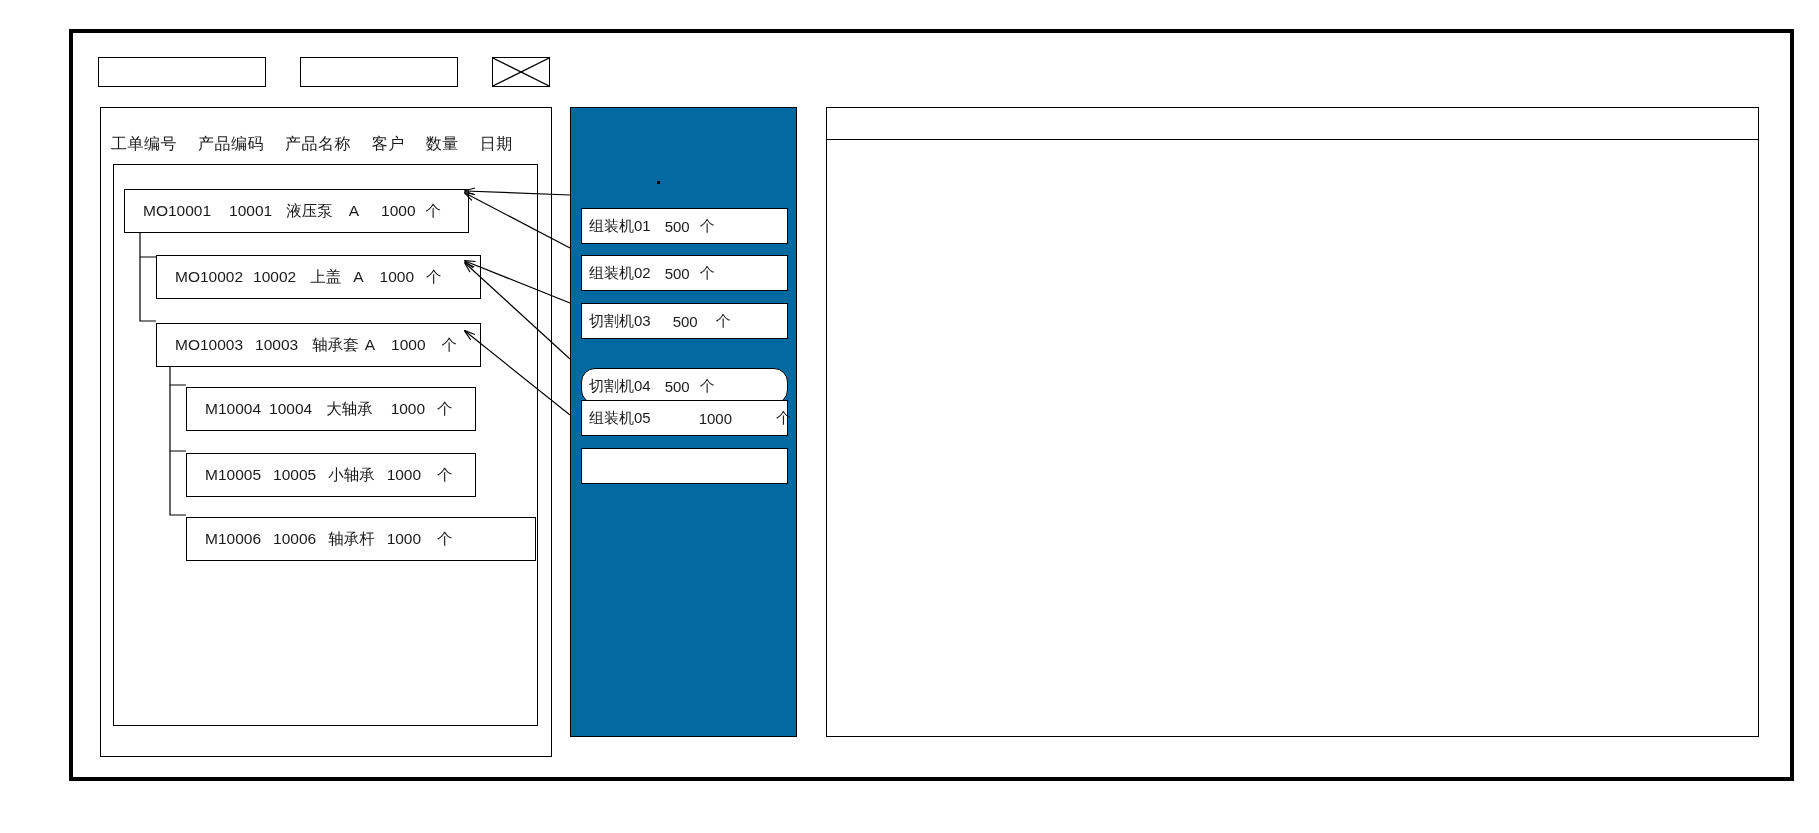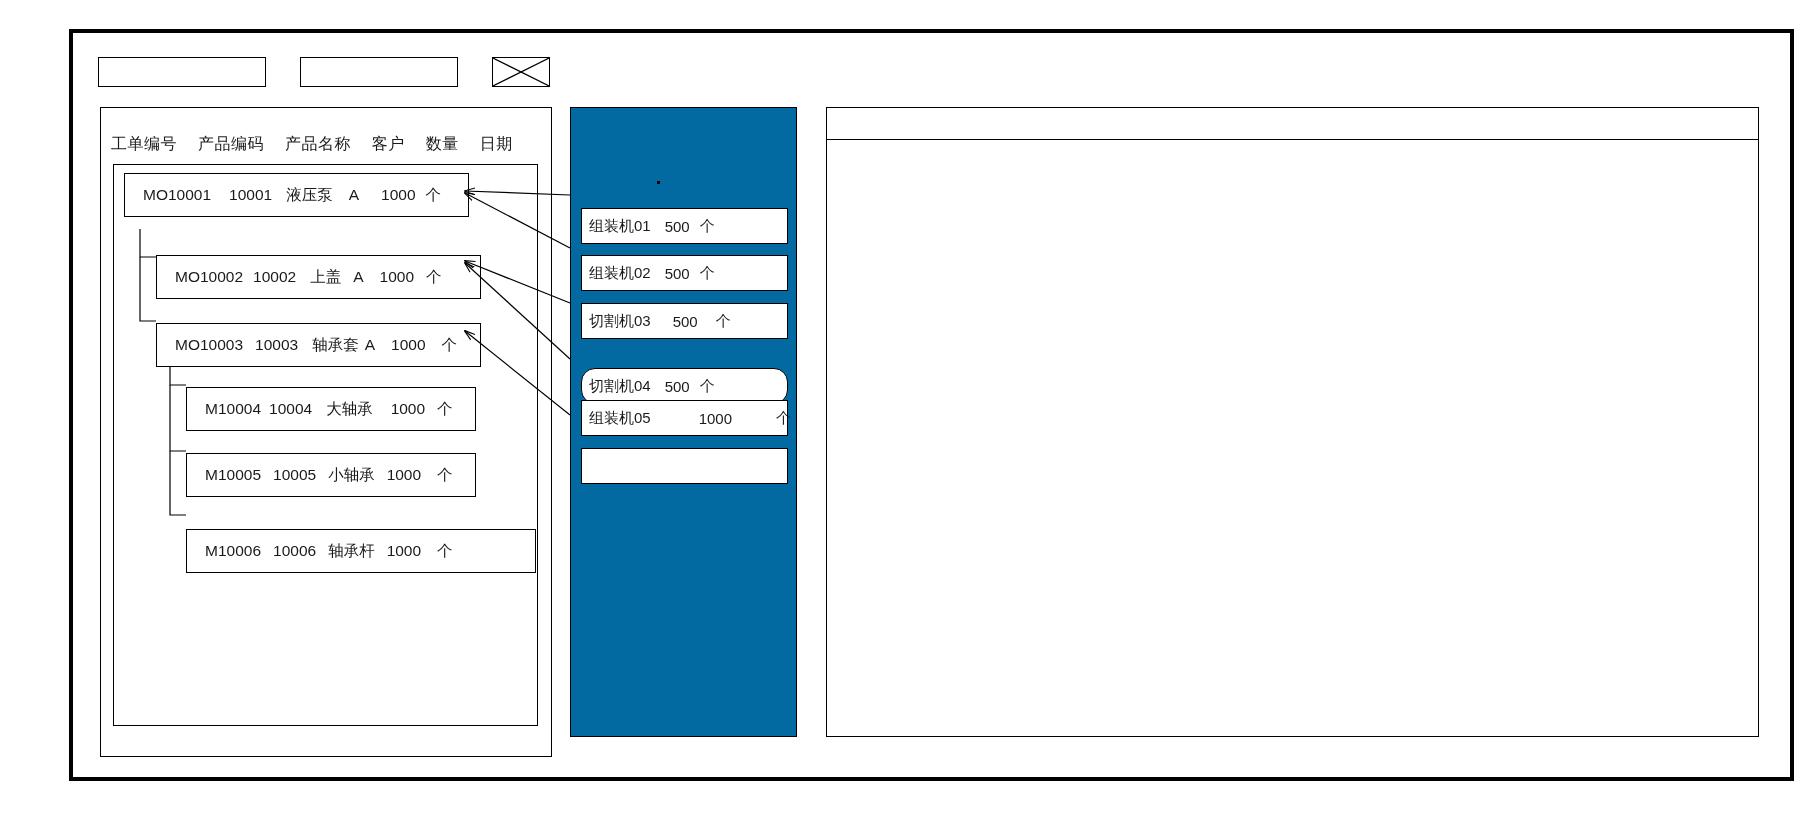--- a/index.html
+++ b/index.html
@@ -225,21 +225,21 @@
     <div id="tree-area">
       <svg id="tree-connectors" viewBox="0 0 425 562" preserveAspectRatio="none" aria-hidden="true">
 
         <path d="M26 64 L26 92 L42 92" stroke="#000" stroke-width="1.2" fill="none"></path>
         <path d="M26 92 L26 156 L42 156" stroke="#000" stroke-width="1.2" fill="none"></path>
         <path d="M56 178 L56 220 L72 220" stroke="#000" stroke-width="1.2" fill="none"></path>
         <path d="M56 220 L56 286 L72 286" stroke="#000" stroke-width="1.2" fill="none"></path>
         <path d="M56 286 L56 350 L72 350" stroke="#000" stroke-width="1.2" fill="none"></path>
       </svg>
 
-      <div class="tree-row" style="top: 8px; left: 10px; width: 345px; padding-left: 18px;">
+      <div class="tree-row" style="top: 24px; left: 10px; width: 345px; padding-left: 18px;">
         <span class="cell" style="margin-right: 18px;">MO10001</span>
         <span class="cell" style="margin-right: 14px;">10001</span>
         <span class="cell" style="margin-right: 16px;">液压泵</span>
         <span class="cell" style="margin-right: 22px;">A</span>
         <span class="cell" style="margin-right: 10px;">1000</span>
         <span class="cell">个</span>
       </div>
 
       <div class="tree-row" style="top: 90px; left: 42px; width: 325px; padding-left: 18px;">
         <span class="cell" style="margin-right: 10px;">MO10002</span>
@@ -268,21 +268,21 @@
       </div>
 
       <div class="tree-row" style="top: 288px; left: 72px; width: 290px; padding-left: 18px;">
         <span class="cell" style="margin-right: 12px;">M10005</span>
         <span class="cell" style="margin-right: 12px;">10005</span>
         <span class="cell" style="margin-right: 12px;">小轴承</span>
         <span class="cell" style="margin-right: 16px;">1000</span>
         <span class="cell">个</span>
       </div>
 
-      <div class="tree-row" style="top: 352px; left: 72px; width: 350px; padding-left: 18px; margin-top: 12px;">
+      <div class="tree-row" style="top: 352px; left: 72px; width: 350px; padding-left: 18px;">
         <span class="cell" style="margin-right: 12px;">M10006</span>
         <span class="cell" style="margin-right: 12px;">10006</span>
         <span class="cell" style="margin-right: 12px;">轴承杆</span>
         <span class="cell" style="margin-right: 16px;">1000</span>
         <span class="cell">个</span>
       </div>
     </div>
   </div>
 
   <div id="mid-right">

